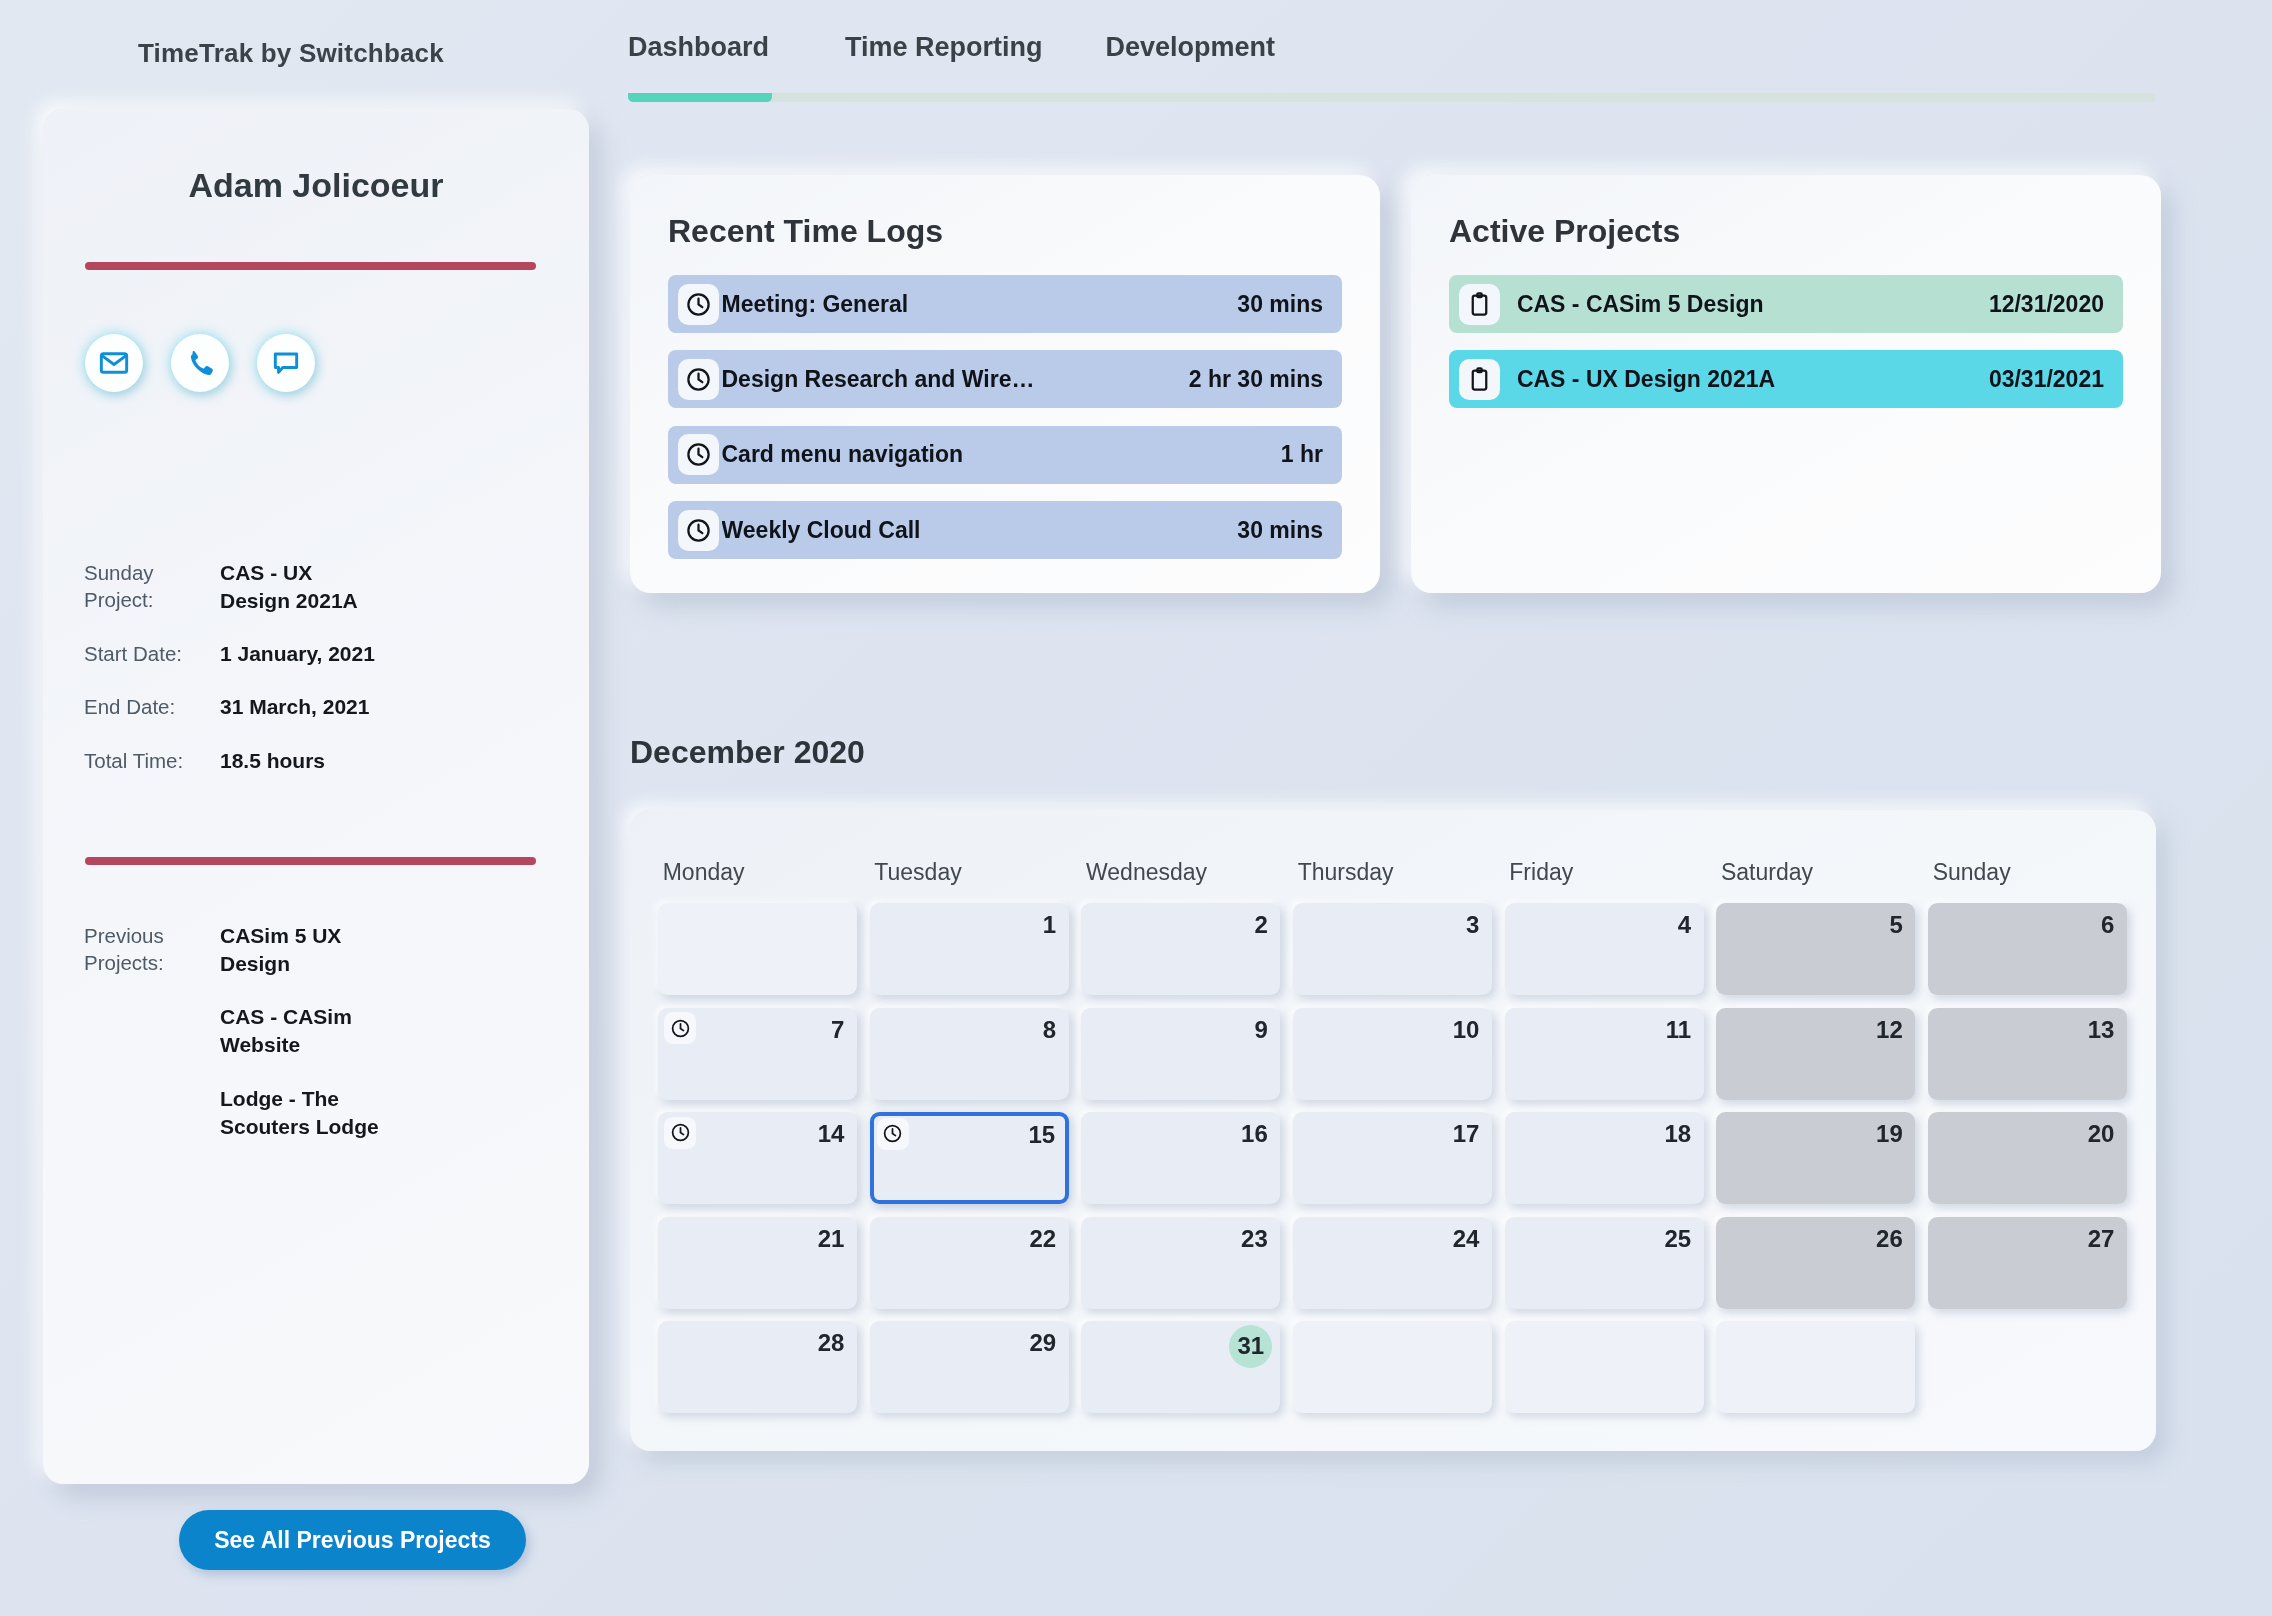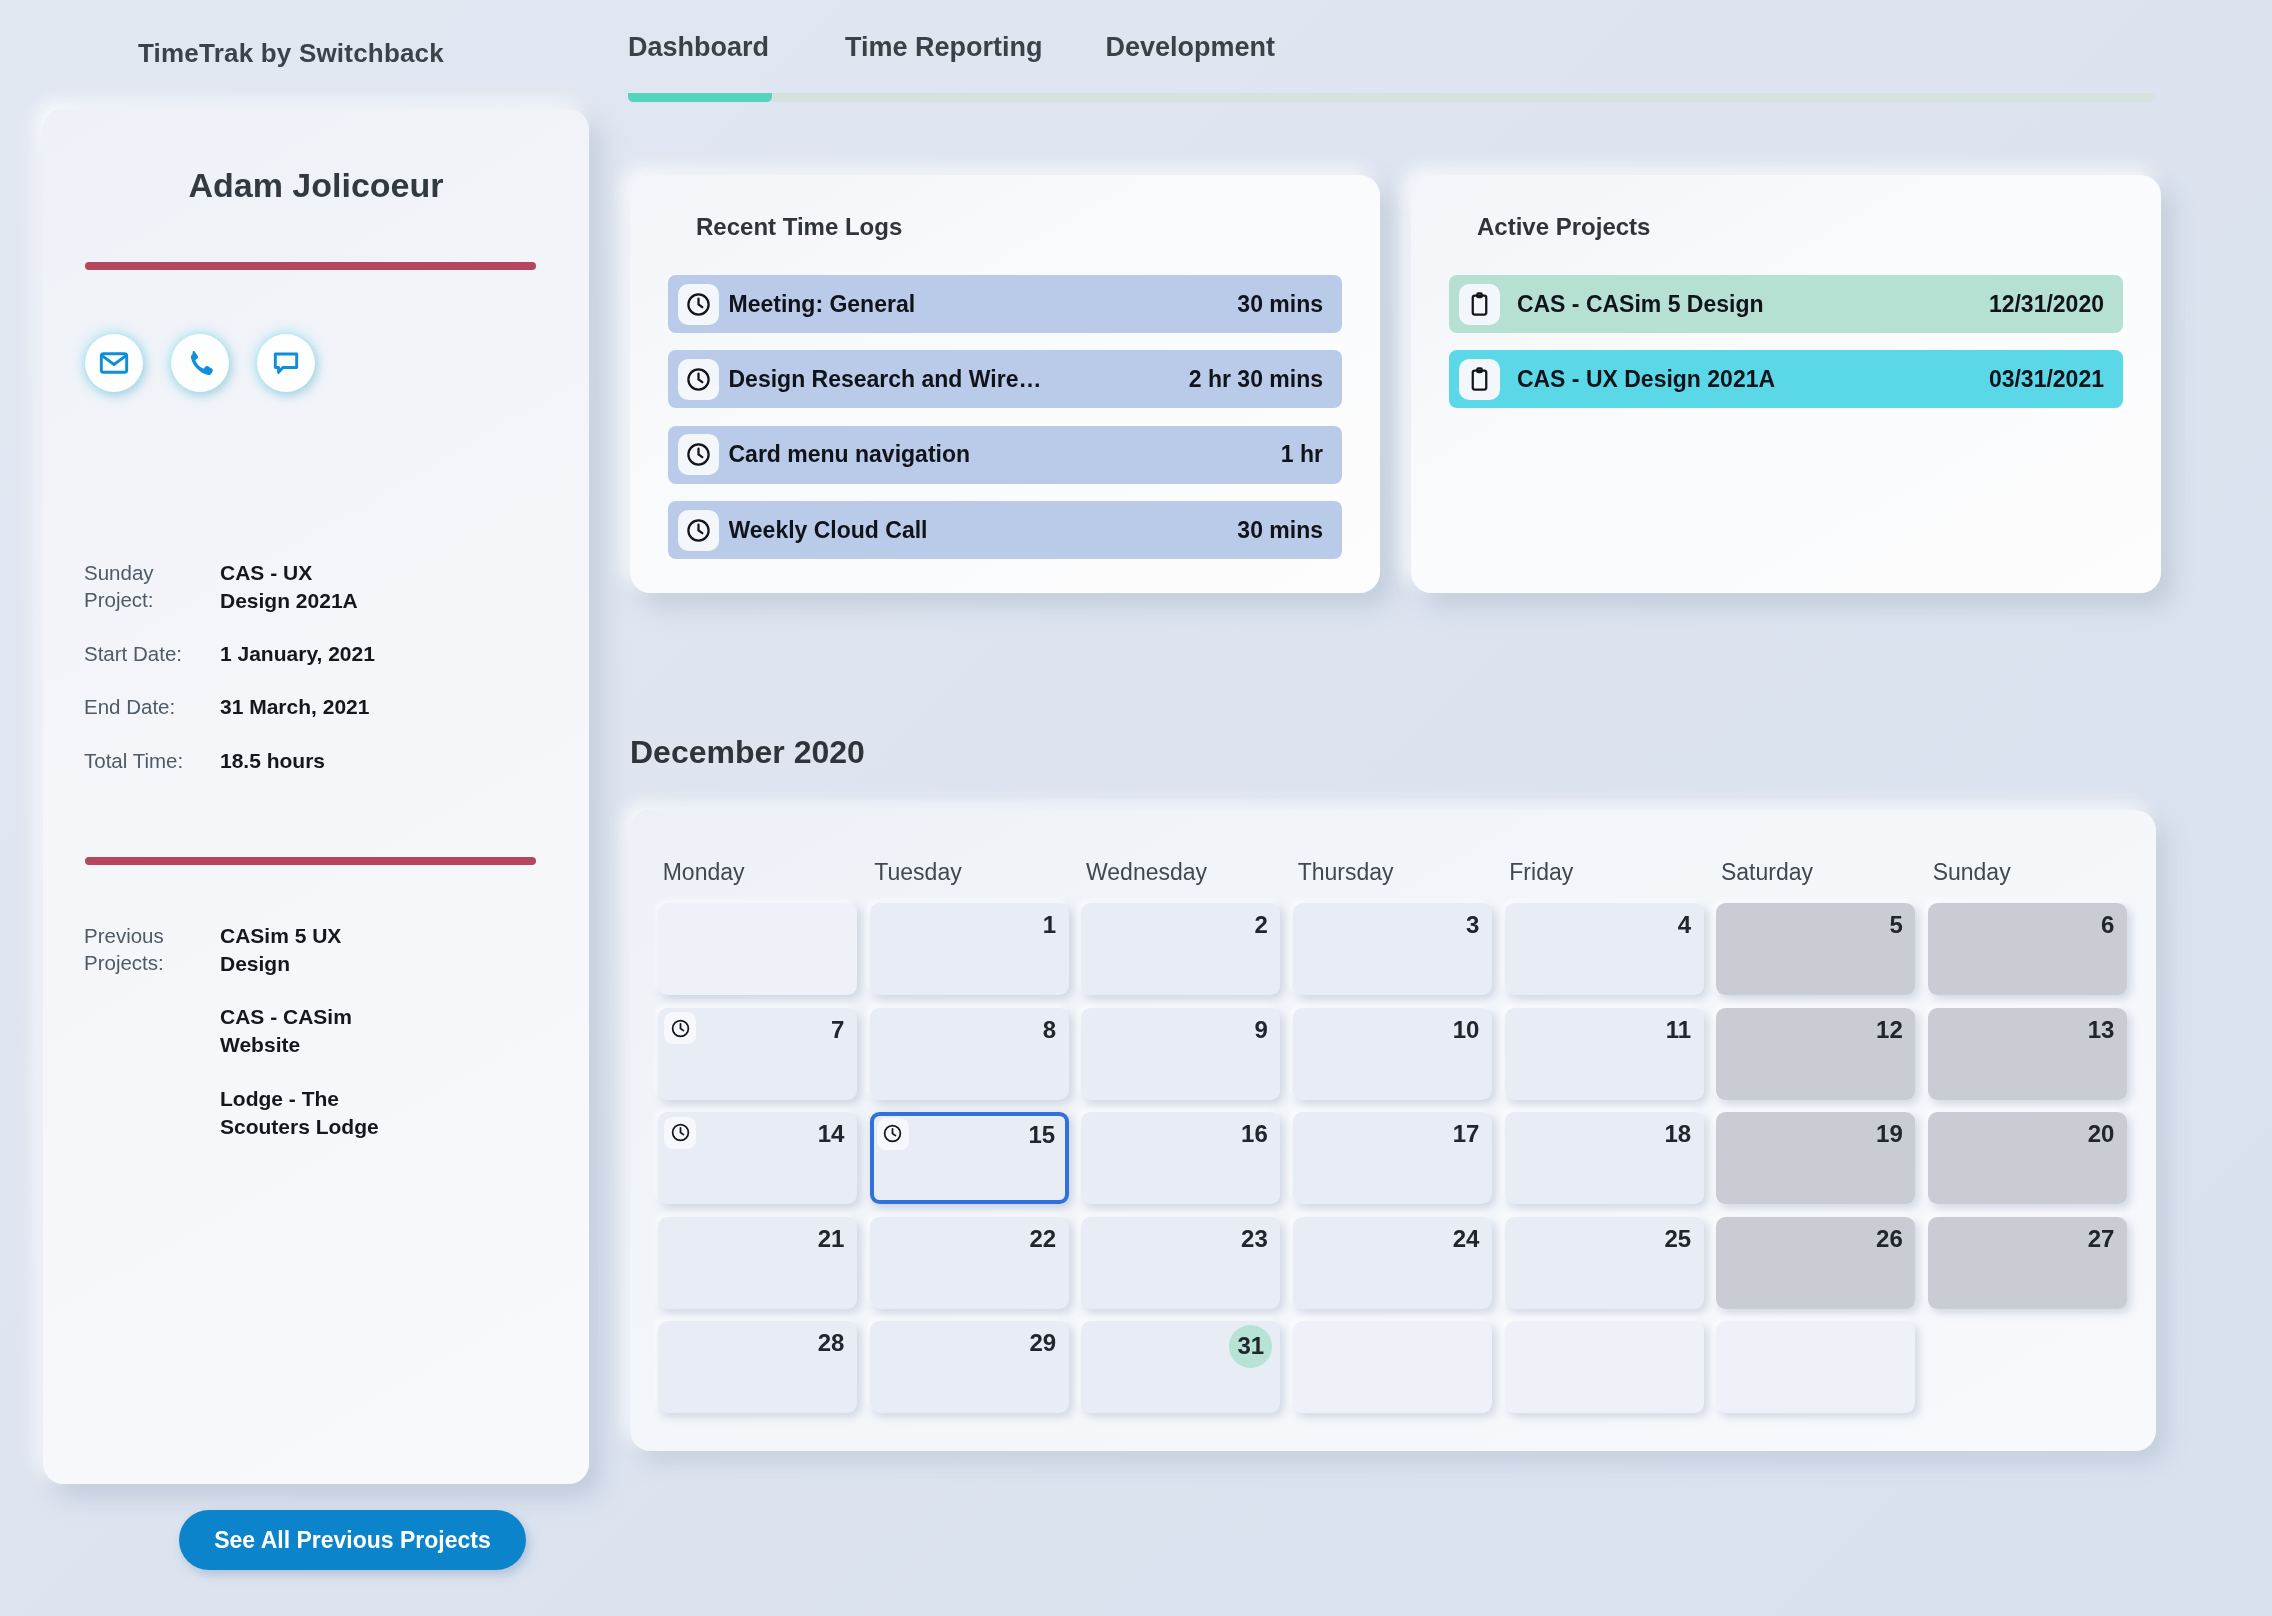--- a/index.html
+++ b/index.html
@@ -202,24 +202,23 @@
     position: absolute;
     background: linear-gradient(150deg, #f2f5f9 0%, #fafbfc 50%, #fdfdfe 100%);
     border-radius: 20.5px;
     box-shadow: 11px 12.6px 24px rgba(150,163,185,.38), -6.3px -6.3px 17.4px rgba(255,255,255,.85);
   }
 
   .panel-title {
     position: absolute;
     left: 38px;
     top: 38px;
-    font-size: 24px;
+    font-size: 32px;
     font-weight: 700;
     color: #2e3439;
-    margin-left: 28px;
   }
 
   .panel-logs { left: 630px; top: 175px; width: 750px; height: 418px; }
   .panel-projects { left: 1411px; top: 175px; width: 750px; height: 418px; }
 
   .rows { position: absolute; left: 38px; top: 100px; width: 674px; }
 
   .log-row {
     display: flex;
     align-items: center;
@@ -235,21 +234,21 @@
     border-radius: 10.3px;
     background: #f3f6fa;
     display: flex;
     align-items: center;
     justify-content: center;
     flex: 0 0 41px;
   }
   .icon-badge svg { width: 27px; height: 27px; display: block; }
   .log-label {
     flex: 1;
-    margin-left: 10px;
+    margin-left: 3px;
     font-size: 23px;
     font-weight: 700;
     color: #10141a;
     white-space: nowrap;
     overflow: hidden;
   }
   .log-dur {
     font-size: 23px;
     font-weight: 700;
     color: #10141a;

